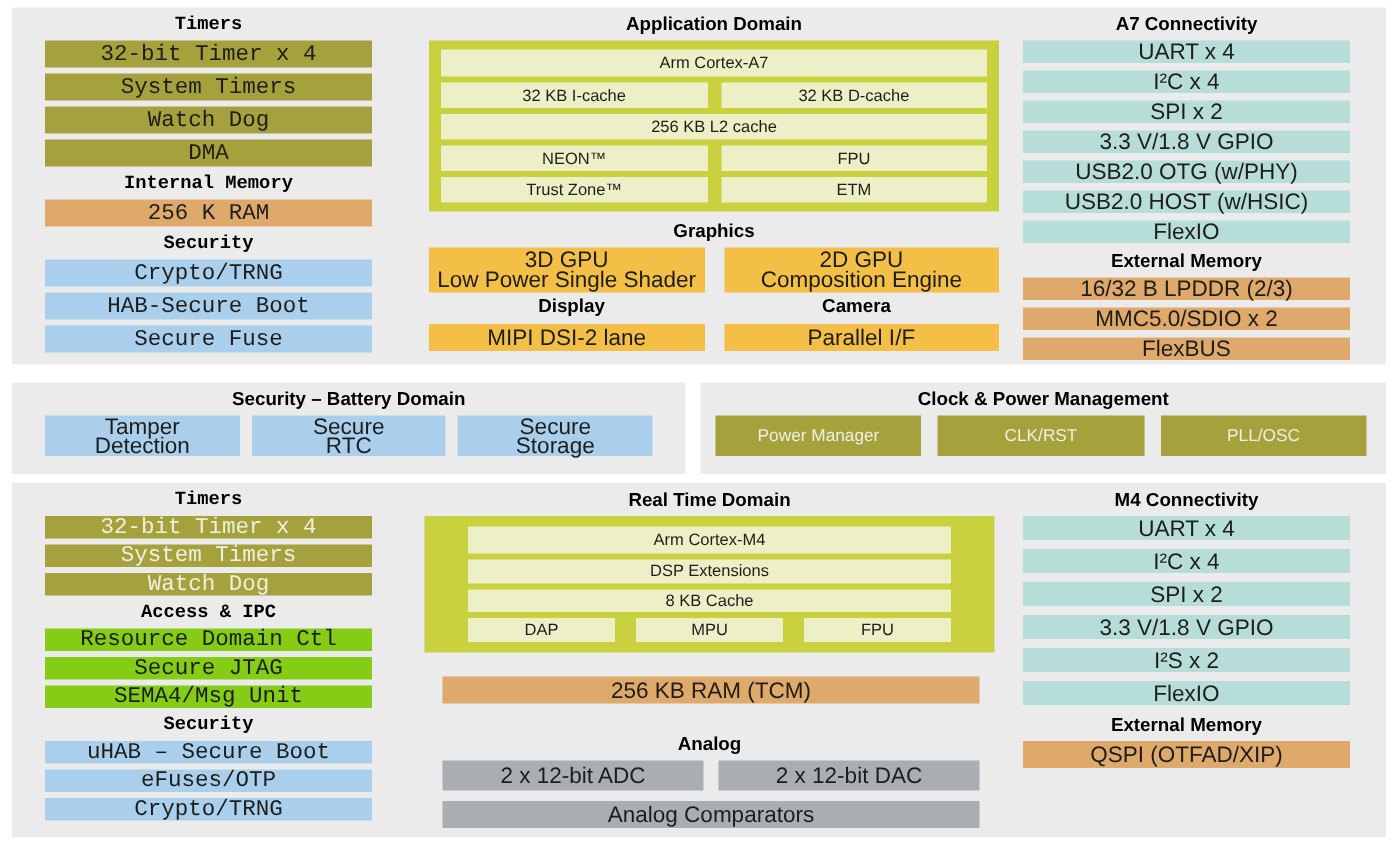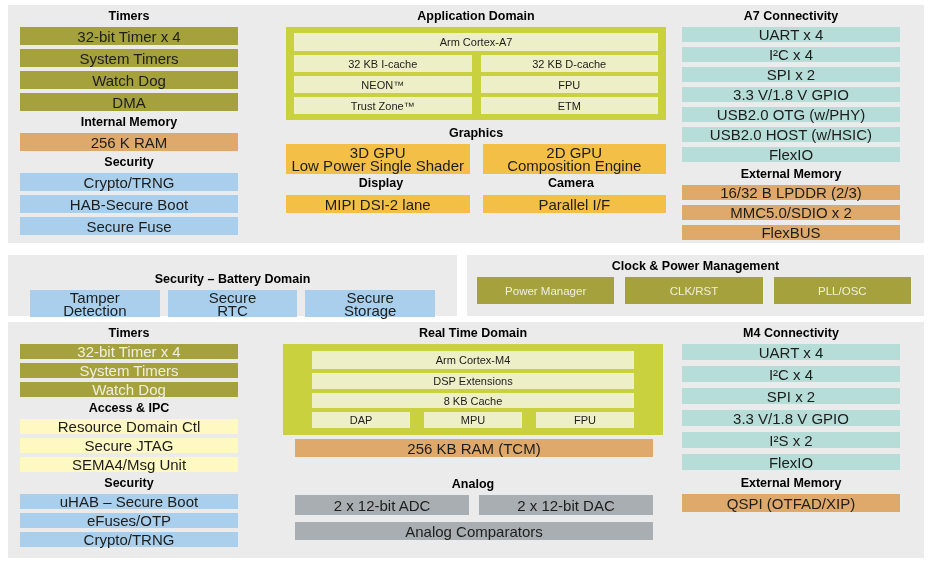--- a/index.html
+++ b/index.html
@@ -6,37 +6,37 @@
   body{
     width:932px;height:562px;position:relative;background:#ffffff;
     font-family:"Liberation Sans", sans-serif;color:#1d1d1b;overflow:hidden;
   }
   .panel{position:absolute;background:#ebebeb;}
   #panel-top{left:8px;top:5px;width:916px;height:238px;}
   #panel-mid-left{left:8px;top:255px;width:449px;height:61px;}
   #panel-mid-right{left:467px;top:255px;width:457px;height:61px;}
   #panel-bottom{left:8px;top:322px;width:916px;height:236px;}
   .col{position:absolute;top:2px;}
-  .c-left{left:12px;width:218px;}
+  .c-left{left:22px;width:218px;font-family:Liberation Mono, monospace;}
   .c-mid{left:278px;width:380px;}
   .c-right{left:674px;width:218px;}
   .hdr{font-weight:bold;font-size:12.5px;line-height:15px;color:#000;text-align:center;margin:2px 0 3px;}
   .blk{display:flex;align-items:center;justify-content:center;font-size:15px;text-align:center;}
   .h18{height:18px;margin-bottom:4px;}
   .h15{height:15px;margin-bottom:5px;}
   .h15b{height:15px;margin-bottom:4px;}
   .h16{height:16px;margin-bottom:6px;}
   .h27{height:27px;}
   .olive{background:#a5a23e;}
   .olive.lt{color:#efefdf;}
   .tan{background:#dfa96b;}
   .blue{background:#a9cfec;}
   .teal{background:#b7ddd9;}
   .gold{background:#f4bf47;}
-  .taupe{background:#fef9c3;}
+  .taupe{background:#84cc16;}
   .gray{background:#a9aeb3;}
   .frame{background:#c9d13f;padding:6px 8px;}
   .frame2{background:#c9d13f;padding:7px 29px;}
   .cell{background:#edefc6;display:flex;align-items:center;justify-content:center;font-size:11px;text-align:center;}
   .crow{display:flex;gap:9px;margin-bottom:4px;}
   .crow:last-child{margin-bottom:0;}
   .crow .cell{flex:1;}
   .grow{display:flex;gap:13px;}
   .grow > *{flex:1;}
   .two{flex-direction:column;line-height:13px;}
@@ -73,20 +73,23 @@
     <div class="hdr">Application Domain</div>
     <div class="frame">
       <div class="crow">
           <div class="cell" style="height:18px">Arm Cortex-A7</div>
         </div>
       <div class="crow">
         <div class="cell" style="height:17px">32 KB I-cache</div>
         <div class="cell" style="height:17px">32 KB D-cache</div>
       </div>
       <div class="crow">
+          <div class="cell" style="height:17px">256 KB L2 cache</div>
+        </div>
+      <div class="crow">
         <div class="cell" style="height:17px">NEON™</div>
         <div class="cell" style="height:17px">FPU</div>
       </div>
       <div class="crow">
         <div class="cell" style="height:17px">Trust Zone™</div>
         <div class="cell" style="height:17px">ETM</div>
       </div>
     </div>
     <div class="hdr" style="margin-top:6px">Graphics</div>
     <div class="grow">
@@ -119,21 +122,21 @@
     <div class="blk teal h15">USB2.0 HOST (w/HSIC)</div>
     <div class="blk teal h15" style="margin-top:3px">FlexIO</div>
     <div class="hdr">External Memory</div>
     <div class="blk tan h15">16/32 B LPDDR (2/3)</div>
     <div class="blk tan h15">MMC5.0/SDIO x 2</div>
     <div class="blk tan h15">FlexBUS</div>
   </div>
 </div>
 
 <div class="panel" id="panel-mid-left">
-  <div class="hdr" style="margin-top:17px">Security – Battery Domain</div>
+  <div class="hdr" style="margin-top:4px">Security – Battery Domain</div>
   <div class="mrow">
     <div class="blk blue two h27">
       <span>Tamper</span>
       <span>Detection</span>
     </div>
     <div class="blk blue two h27">
       <span>Secure</span>
       <span>RTC</span>
     </div>
     <div class="blk blue two h27">
@@ -180,21 +183,21 @@
         </div>
       <div class="crow">
           <div class="cell" style="height:15px">8 KB Cache</div>
         </div>
       <div class="crow" style="gap:14px">
         <div class="cell" style="height:16px">DAP</div>
         <div class="cell" style="height:16px">MPU</div>
         <div class="cell" style="height:16px">FPU</div>
       </div>
     </div>
-    <div class="blk tan inner" style="height:18px;margin-top:4px">256 KB RAM (TCM)</div>
+    <div class="blk tan inner" style="height:18px;margin-top:16px">256 KB RAM (TCM)</div>
     <div class="hdr" style="margin-top:20px">Analog</div>
     <div class="irow inner">
       <div class="blk gray" style="height:20px">2 x 12-bit ADC</div>
       <div class="blk gray" style="height:20px">2 x 12-bit DAC</div>
     </div>
     <div class="blk gray inner" style="height:18px;margin-top:7px">Analog Comparators</div>
   </div>
 
   <div class="col c-right">
     <div class="hdr">M4 Connectivity</div>

